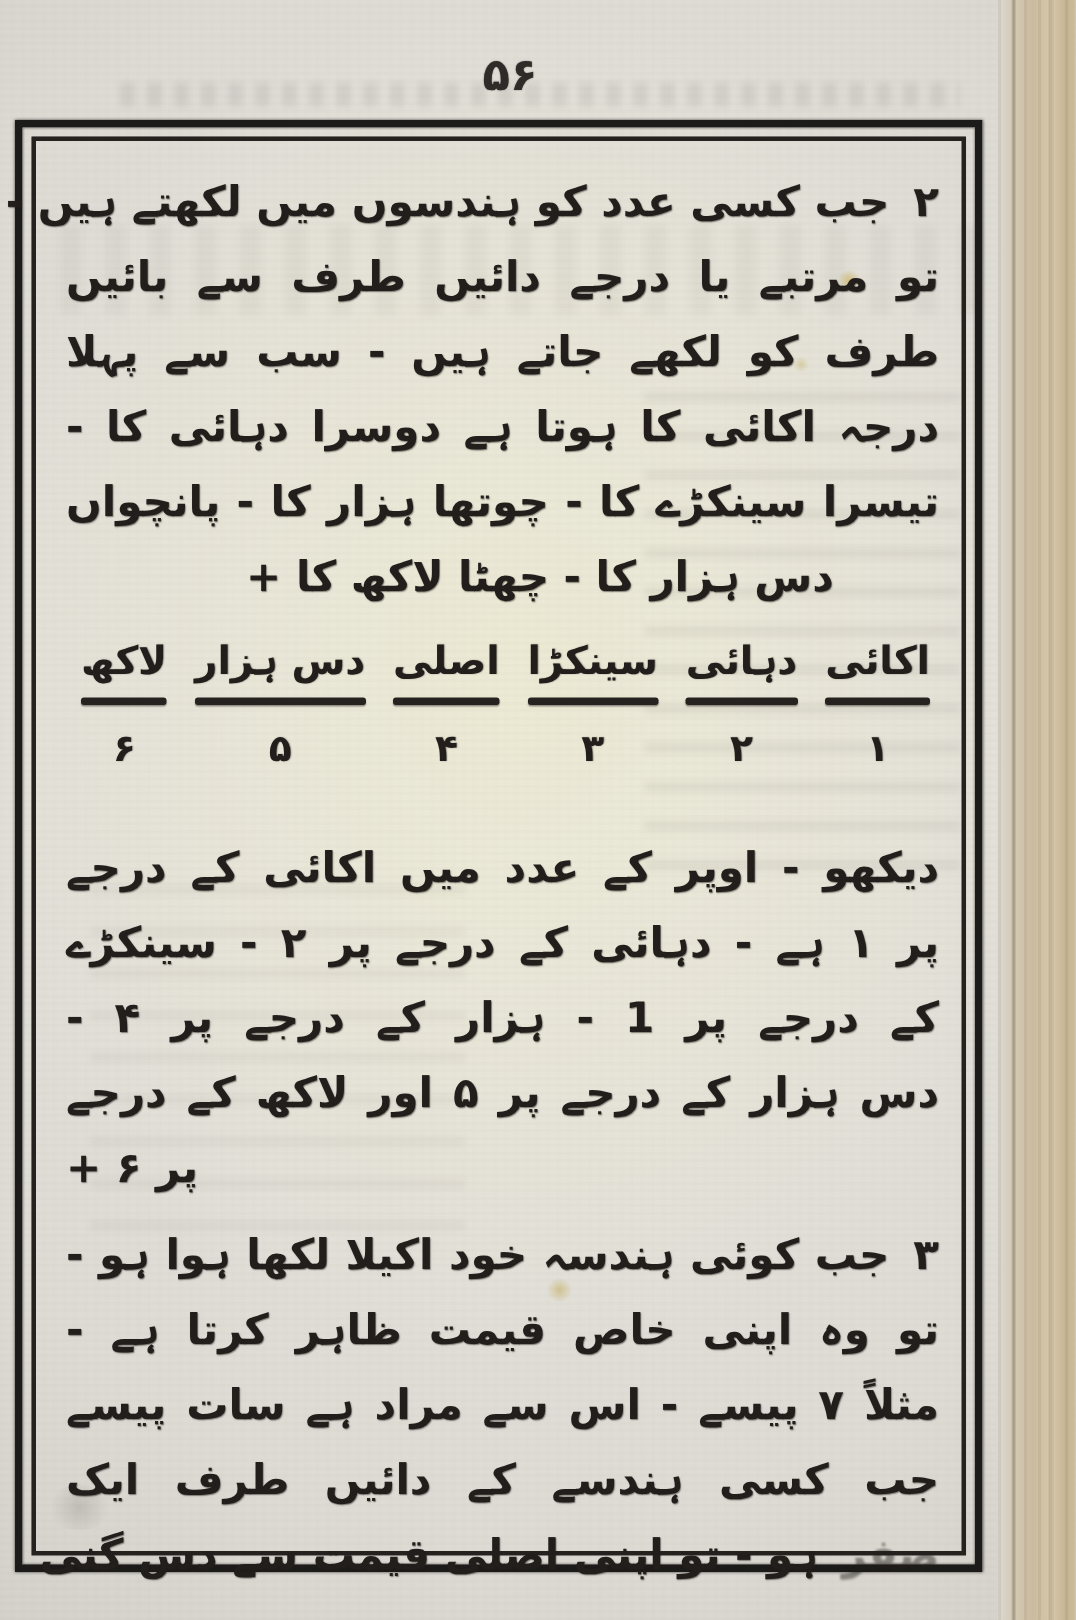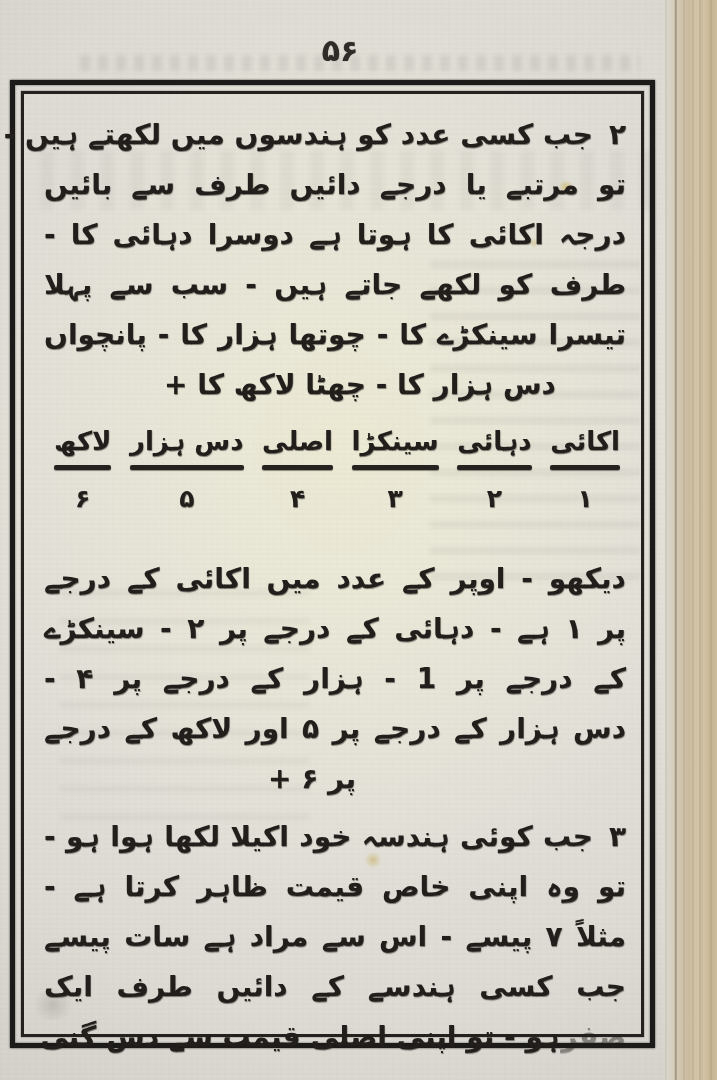--- a/index.html
+++ b/index.html
@@ -74,22 +74,22 @@
   }
   .tline{
     font-size:28px;height:50px;line-height:50px;white-space:nowrap;
     text-shadow:.5px .5px .9px rgba(35,32,28,.55);
   }
   .tline.just{text-align:justify;text-align-last:justify;}
   .tline.flexline{display:flex;align-items:baseline;}
   .tline .marker{margin-left:16px;}
   .tline .ltext{flex:1;text-align:justify;text-align-last:justify;}
   .tline.centerline{text-align:center;padding-left:110px;padding-right:60px;}
-  .tline.endline{text-align:center;padding-right:46px;letter-spacing:6px;}
-  .faded{opacity:.45;filter:blur(.7px);margin-left:2px;text-align:right;}
+  .tline.endline{text-align:left;padding-right:46px;letter-spacing:6px;}
+  .faded{opacity:.45;filter:blur(.7px);margin-left:16px;text-align:right;}
   
   .ptable{
     display:flex;justify-content:space-between;align-items:flex-start;
     margin:14px 6px 12px 10px;height:118px;
   }
   .pcol{display:flex;flex-direction:column;align-items:center;}
   .plabel{
     font-size:26px;line-height:34px;white-space:nowrap;
     text-shadow:.5px .5px .9px rgba(35,32,28,.55);
   }
@@ -129,22 +129,22 @@
 </div>
 
 <div class="content">
 
   <div>
     <div class="tline flexline">
       <span class="marker">۲</span>
       <span class="ltext">جب کسی عدد کو ہندسوں میں لکھتے ہیں -</span>
     </div>
     <div class="tline just">تو مرتبے یا درجے دائیں طرف سے بائیں</div>
+    <div class="tline just">طرف کو لکھے جاتے ہیں - سب سے پہلا</div>
     <div class="tline just">درجہ اکائی کا ہوتا ہے دوسرا دہائی کا -</div>
-    <div class="tline just">طرف کو لکھے جاتے ہیں - سب سے پہلا</div>
     <div class="tline just">تیسرا سینکڑے کا - چوتھا ہزار کا - پانچواں</div>
     <div class="tline centerline">دس ہزار کا - چھٹا لاکھ کا +</div>
   </div>
 
   <div class="ptable">
     <div class="pcol">
       <span class="plabel">اکائی</span>
       <span class="prule"></span>
       <span class="pnum">۱</span>
     </div>

